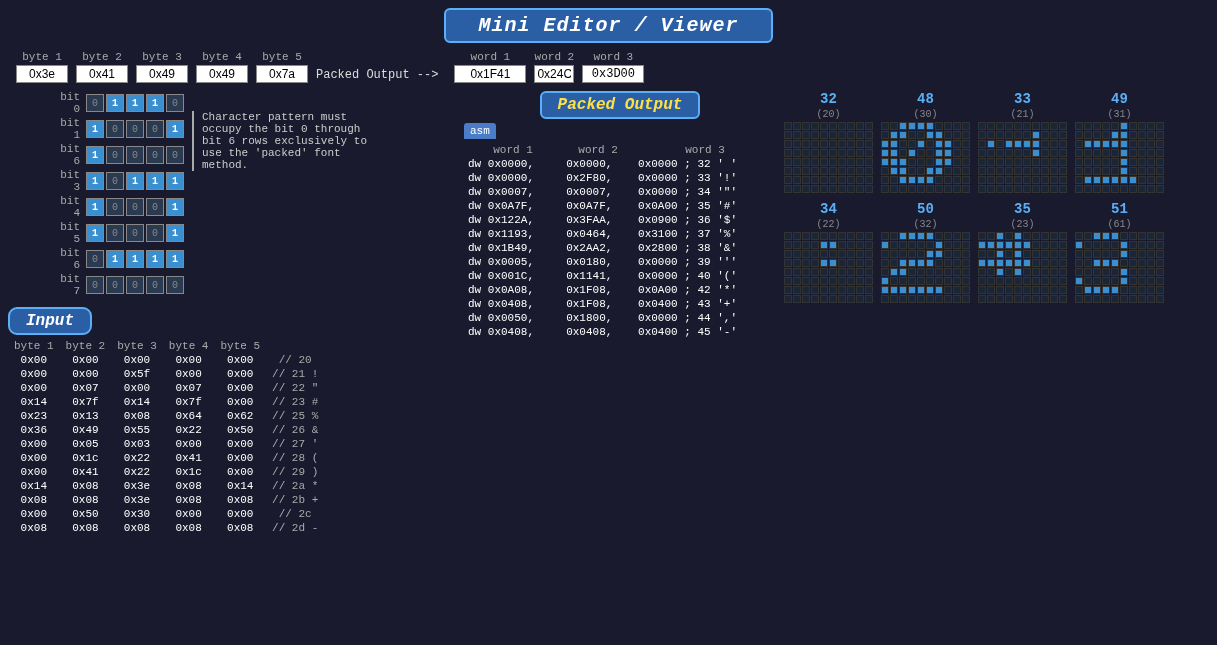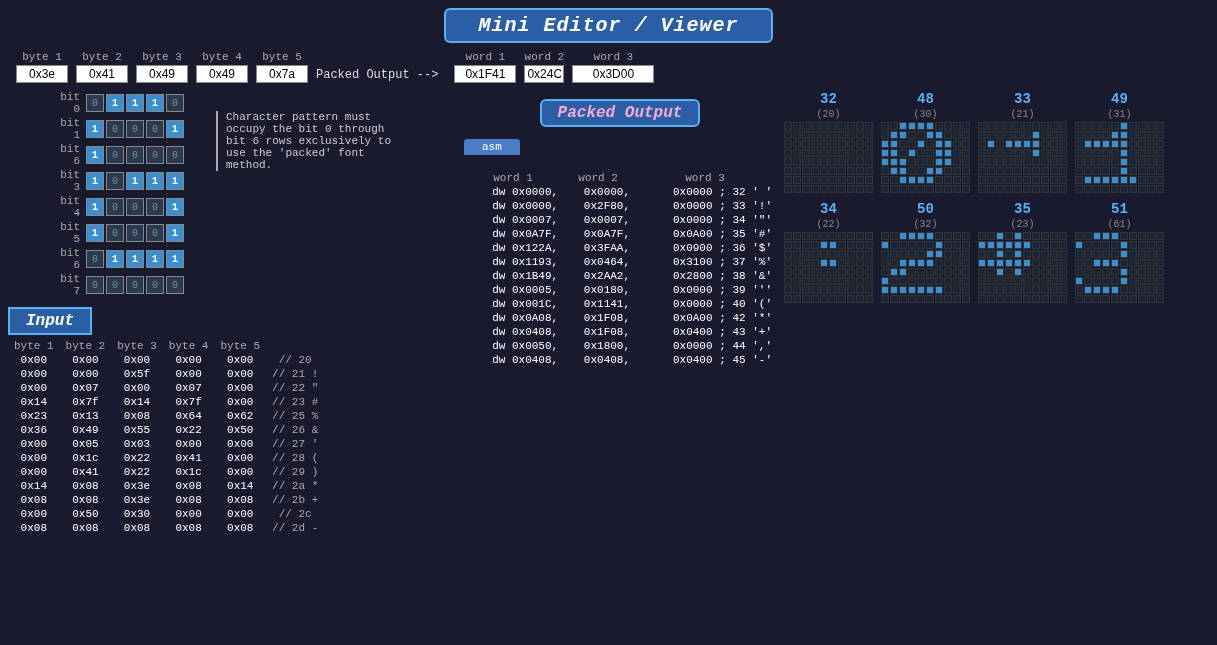--- a/index.html
+++ b/index.html
@@ -95,21 +95,21 @@
       width: 460px;
       display: flex;
       flex-direction: column;
       padding: 0 8px;
     }
 
     
     .bit-grid-area {
       display: flex;
       align-items: flex-start;
-      gap: 24px;
+      gap: 0;
       padding: 4px 0;
     }
     .bit-rows {
       display: flex;
       flex-direction: column;
       gap: 2px;
       margin-left: 40px;
     }
     .bit-row {
       display: flex;
@@ -150,21 +150,21 @@
       color: #ccc;
       max-width: 180px;
       margin-top: 20px;
     }
 
     
     .input-section-label {
       display: inline-block;
       background: #2a5fa5;
       border: 2px solid #5aaff5;
-      border-radius: 0;
+      border-radius: 9px;
       padding: 3px 16px;
       color: #fff;
       font-size: 16px;
       font-style: italic;
       font-weight: bold;
       margin: 6px 0 4px 0;
     }
     .input-table {
       border-collapse: collapse;
       font-size: 11px;
@@ -191,51 +191,51 @@
       display: flex;
       flex-direction: column;
       padding: 0 4px;
     }
     .packed-output-title {
       display: inline-block;
       background: #2a5fa5;
       border: 2px solid #5aaff5;
       border-radius: 6px;
       padding: 3px 16px;
-      color: #f9a8d4;
+      color: #fde047;
       font-size: 16px;
       font-style: italic;
       font-weight: bold;
-      margin: 12px auto;
+      margin: 4px auto;
       text-align: center;
     }
     .asm-tab {
       background: #4a7cc7;
       color: #fff;
       font-size: 11px;
-      padding: 2px 18px;
+      padding: 2px 6px;
       display: inline-block;
       border-radius: 3px 3px 0 0;
-      margin-bottom: 16px;
+      margin-bottom: 4px;
     }
     .output-table {
       border-collapse: collapse;
       font-size: 11px;
       width: 100%;
     }
     .output-table th {
       color: #aaa;
       font-weight: normal;
       padding: 1px 4px;
       text-align: center;
     }
     .output-table td {
       color: #fff;
       padding: 1px 4px;
-      text-align: right;
+      text-align: left;
       white-space: nowrap;
     }
 
     
     .right-panel {
       flex: 1;
       display: flex;
       flex-direction: column;
       padding: 4px;
       overflow: hidden;
@@ -307,29 +307,29 @@
       </div>
       <div class="byte-col">
         <span class="byte-label">byte 5</span>
         <input class="byte-input" value="0x7a" style="">
       </div>
     </div>
     <span class="packed-output-label">Packed Output --&gt;</span>
     <div class="word-group">
       <div class="byte-col">
         <span class="byte-label">word 1</span>
-        <input class="byte-input" style="width: 62px;" value="0x1F41">
+        <input class="byte-input" style="width: 72px;" value="0x1F41">
       </div>
       <div class="byte-col">
         <span class="byte-label">word 2</span>
         <input class="byte-input" style="width: 40px;" value="0x24C9">
       </div>
       <div class="byte-col">
         <span class="byte-label">word 3</span>
-        <input class="byte-input" style="width: 82px;" value="0x3D00">
+        <input class="byte-input" style="width: 62px; font-family: Liberation Mono, monospace;" value="0x3D00">
       </div>
     </div>
   </div>
 
   <div class="main-content">
 
     <div class="left-panel">
 
       <div class="bit-grid-area">
         <div class="bit-rows" id="bit-rows-container">

